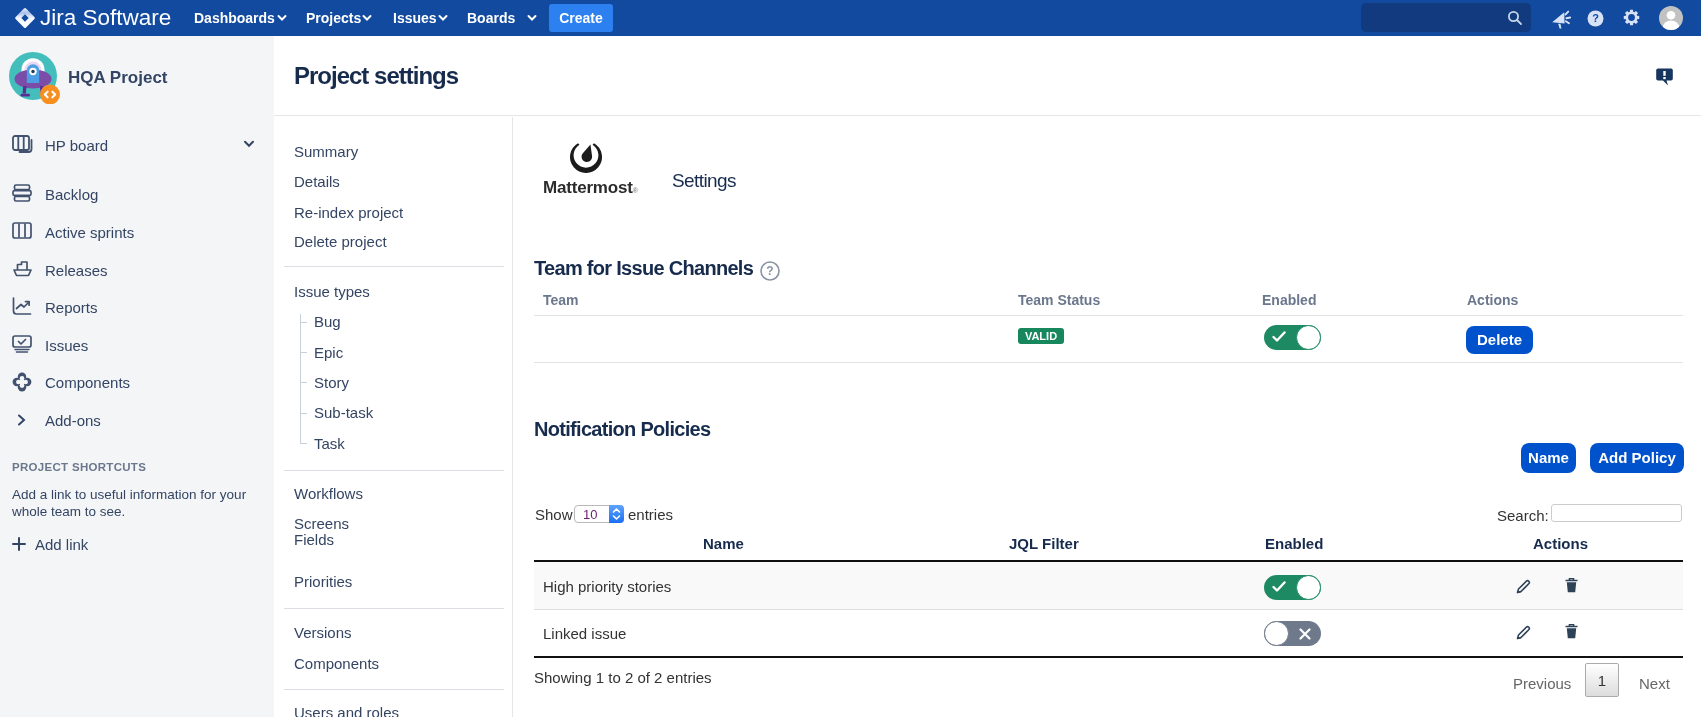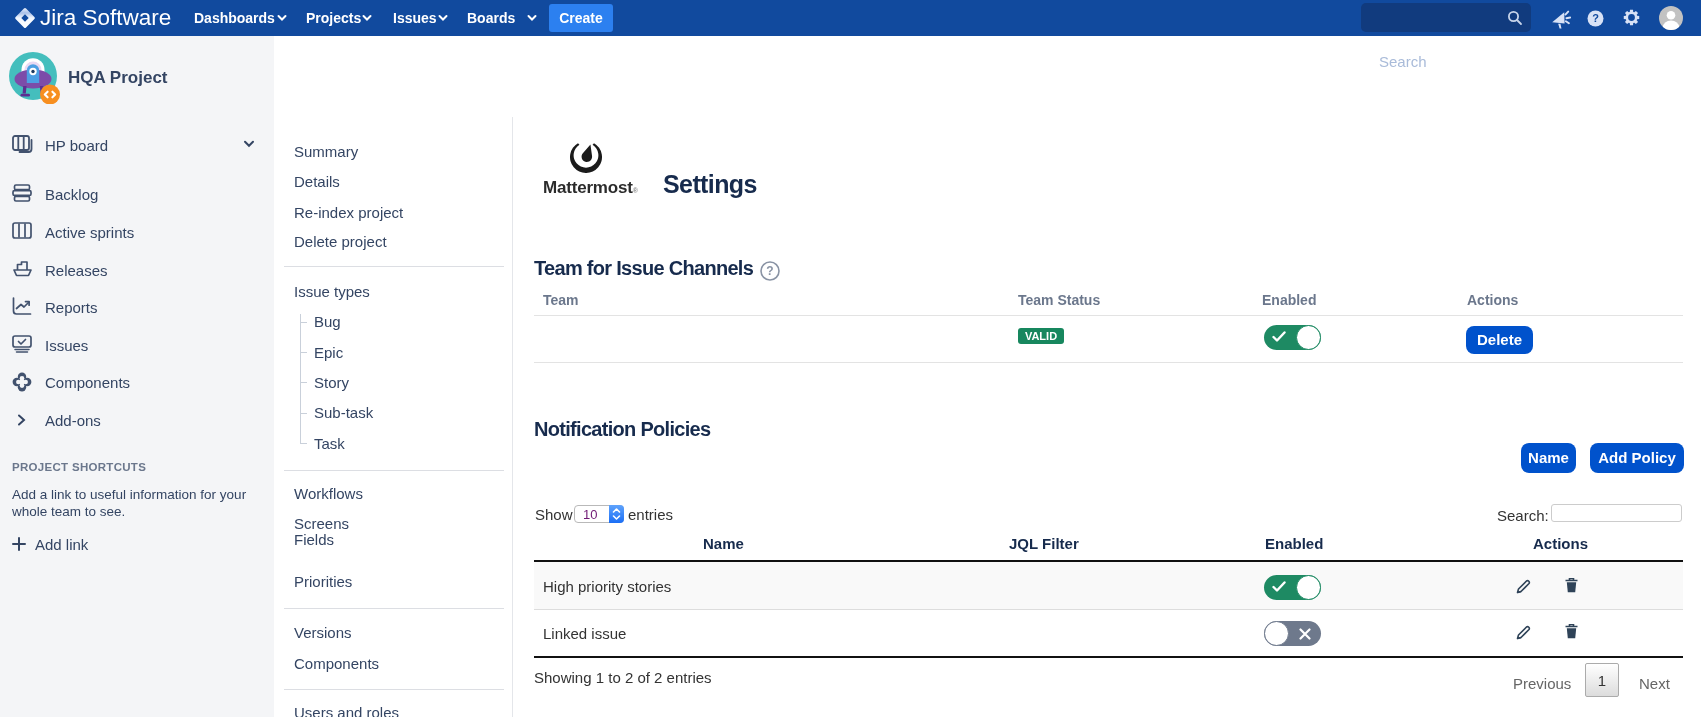--- a/index.html
+++ b/index.html
@@ -205,20 +205,28 @@
     <div class="sideitem" style="top:376px">Add-ons</div>
 
     <div id="shortcuts-h">PROJECT SHORTCUTS</div>
     <div id="shortcuts-t">Add a link to useful information for your whole team to see.</div>
     <svg class="abs" style="left:12px;top:501px" width="14" height="14" viewBox="0 0 14 14">
         <path d="M7 1 v12 M1 7 h12" stroke="#344563" stroke-width="2" stroke-linecap="round"></path>
       </svg>
     <div class="abs" style="left:35px;top:500px;color:#344563;font-size:15px">Add link</div>
   </div>
 
+  <div id="pageheader">
+    <h1>Project settings</h1>
+    <svg class="abs" style="left:1382px;top:32px" width="17" height="18" viewBox="0 0 17 18">
+      <path d="M2 0.5 h13 a1.8 1.8 0 011.8 1.8 v8.4 a1.8 1.8 0 01-1.8 1.8 h-4.5 l1.5 5 -5-5 H2 a1.8 1.8 0 01-1.8-1.8 V2.3 A1.8 1.8 0 012 .5z" fill="#17365D"></path>
+      <rect x="7.3" y="3" width="2.4" height="4.8" fill="#fff"></rect>
+      <rect x="7.3" y="9" width="2.4" height="2.2" fill="#fff"></rect>
+    </svg>
+  </div>
 
   <div id="setnav">
     <div class="snlink" style="top:26px">Summary</div>
     <div class="snlink" style="top:56px">Details</div>
     <div class="snlink" style="top:87px">Re-index project</div>
     <div class="snlink" style="top:116px">Delete project</div>
     <div class="snsep" style="top:149px"></div>
     <div class="snlink" style="top:166px">Issue types</div>
     <div class="abs" style="left:26px;top:197px;width:1px;height:129px;background:#C9D0DA"></div>
     <div class="abs" style="left:26px;top:205px;width:7px;height:1px;background:#C9D0DA"></div>
@@ -243,21 +251,21 @@
     <div class="snlink" style="top:587px">Users and roles</div>
   </div>
 
   <div id="content">
 
     <svg class="abs" style="left:56px;top:24px" width="32" height="32" viewBox="0 0 31 31">
       <path d="M23.25 2.08 A15.5 15.5 0 1 1 7.75 2.08 L9.14 3.62 A12 12 0 1 0 21.86 3.62 Z" fill="#1b1b1b"></path>
       <path d="M19.8 3.4 L12.45 11.85 A5.1 5.1 0 1 0 21.36 14.49 Z" fill="#1b1b1b"></path>
     </svg>
     <div class="abs" style="left:29px;top:61px;color:#2B2B2B;font-size:17px;font-weight:700;letter-spacing:-0.2px">Mattermost<span style="font-size:7px;color:#888;letter-spacing:0">®</span></div>
-    <div class="abs" style="left:149px;top:53px;color:#172B4D;font-size:25px;font-weight:700;letter-spacing:-0.6px">Settings</div>
+    <div class="abs" style="left:158px;top:53px;color:#172B4D;font-size:19px;font-weight:400;letter-spacing:-0.6px">Settings</div>
 
     <h2 class="sect" style="left:20px;top:140px">Team for Issue Channels</h2>
     <svg class="abs" style="left:246px;top:144px" width="20" height="20" viewBox="0 0 20 20">
       <circle cx="10" cy="10" r="9" stroke="#8993A4" stroke-width="1.6" fill="none"></circle>
       <text x="10" y="14.2" font-size="12" font-weight="bold" fill="#8993A4" text-anchor="middle">?</text>
     </svg>
 
     <div class="th-gray" style="left:29px;top:175px">Team</div>
     <div class="th-gray" style="left:504px;top:175px">Team Status</div>
     <div class="th-gray" style="left:748px;top:175px">Enabled</div>

